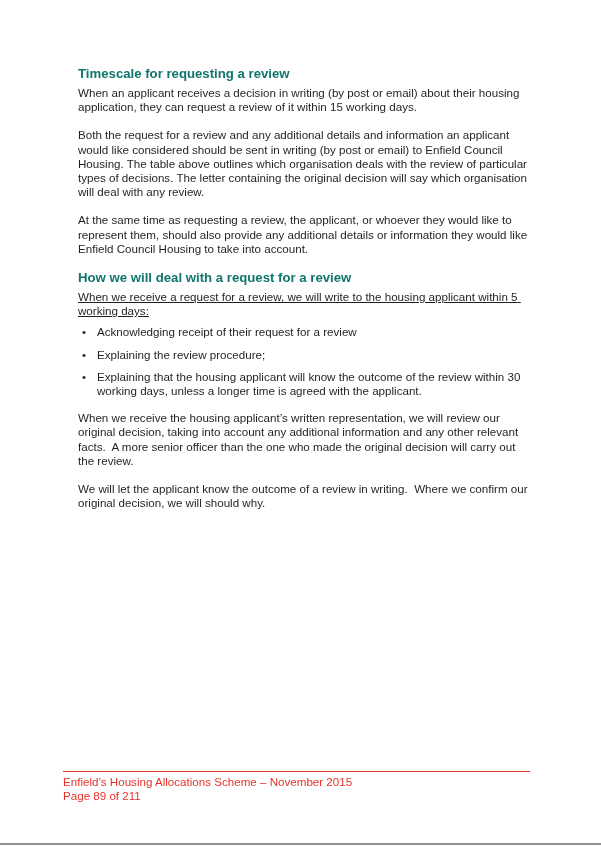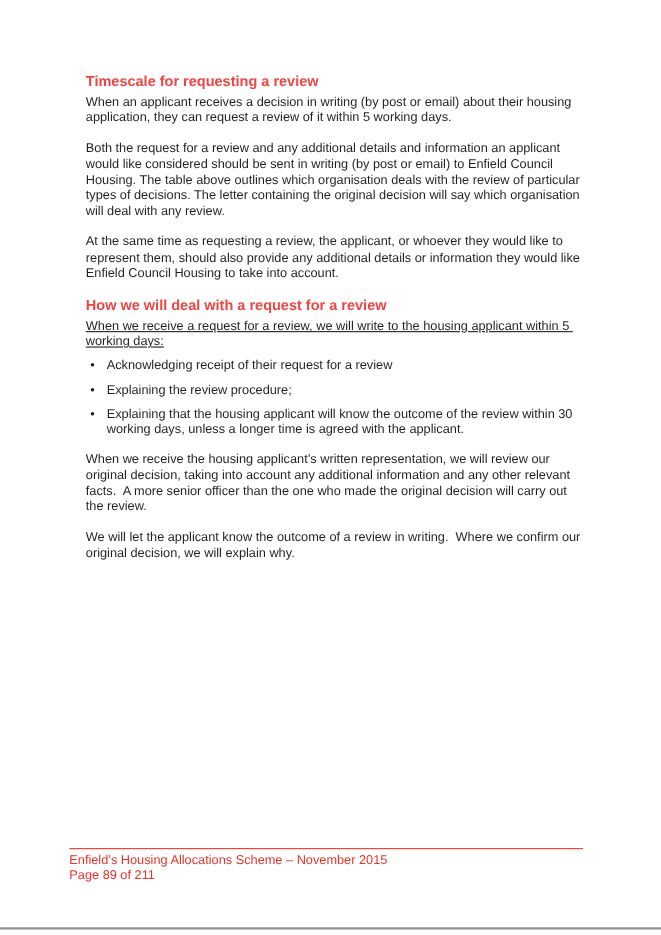--- a/index.html
+++ b/index.html
@@ -22,21 +22,21 @@
     left: 78px;
     width: 454px;
     font-size: 11.6px;
     line-height: 14.2px;
   }
   .content h2 {
     font-size: 13.2px;
     line-height: 16px;
     font-weight: bold;
     margin: 0 0 4px 0;
-    color: #ef4444;
+    color: #0f766e;
   }
   .content h2.second {
   }
   .content p {
     margin: 0 0 14px 0;
     white-space: pre-wrap;
   }
   .content p.before-list {
     margin-bottom: 7px;
     text-decoration: underline;
@@ -92,21 +92,21 @@
 </style>
 </head>
 <body>
 
 <div class="page">
 
   <div class="content">
 
     <h2>Timescale for requesting a review</h2>
 
-    <p>When an applicant receives a decision in writing (by post or email) about their housing application, they can request a review of it within 5 working days.</p>
+    <p>When an applicant receives a decision in writing (by post or email) about their housing application, they can request a review of it within 15 working days.</p>
 
     <p>Both the request for a review and any additional details and information an applicant would like considered should be sent in writing (by post or email) to Enfield Council Housing. The table above outlines which organisation deals with the review of particular types of decisions. The letter containing the original decision will say which organisation will deal with any review.</p>
 
     <p>At the same time as requesting a review, the applicant, or whoever they would like to represent them, should also provide any additional details or information they would like Enfield Council Housing to take into account.</p>
 
     <h2 class="second">How we will deal with a request for a review</h2>
 
     <p class="before-list">When we receive a request for a review, we will write to the housing applicant within 5 working days:</p>
 
     <ul class="bullets">
@@ -119,21 +119,21 @@
         <span class="bullet-text">Explaining the review procedure;</span>
       </li>
       <li>
         <span class="bullet-marker">•</span>
         <span class="bullet-text">Explaining that the housing applicant will know the outcome of the review within 30 working days, unless a longer time is agreed with the applicant.</span>
       </li>
     </ul>
 
     <p>When we receive the housing applicant’s written representation, we will review our original decision, taking into account any additional information and any other relevant facts.  A more senior officer than the one who made the original decision will carry out the review.</p>
 
-    <p>We will let the applicant know the outcome of a review in writing.  Where we confirm our original decision, we will explain why.</p>
+    <p>We will let the applicant know the outcome of a review in writing.  Where we confirm our original decision, we will should why.</p>
 
   </div>
 
   <div class="footer">
     <div class="footer-rule"></div>
     <div class="footer-row">
       <span>Enfield’s Housing Allocations Scheme – November 2015</span>
       <span>Page 89 of 211</span>
     </div>
   </div>

